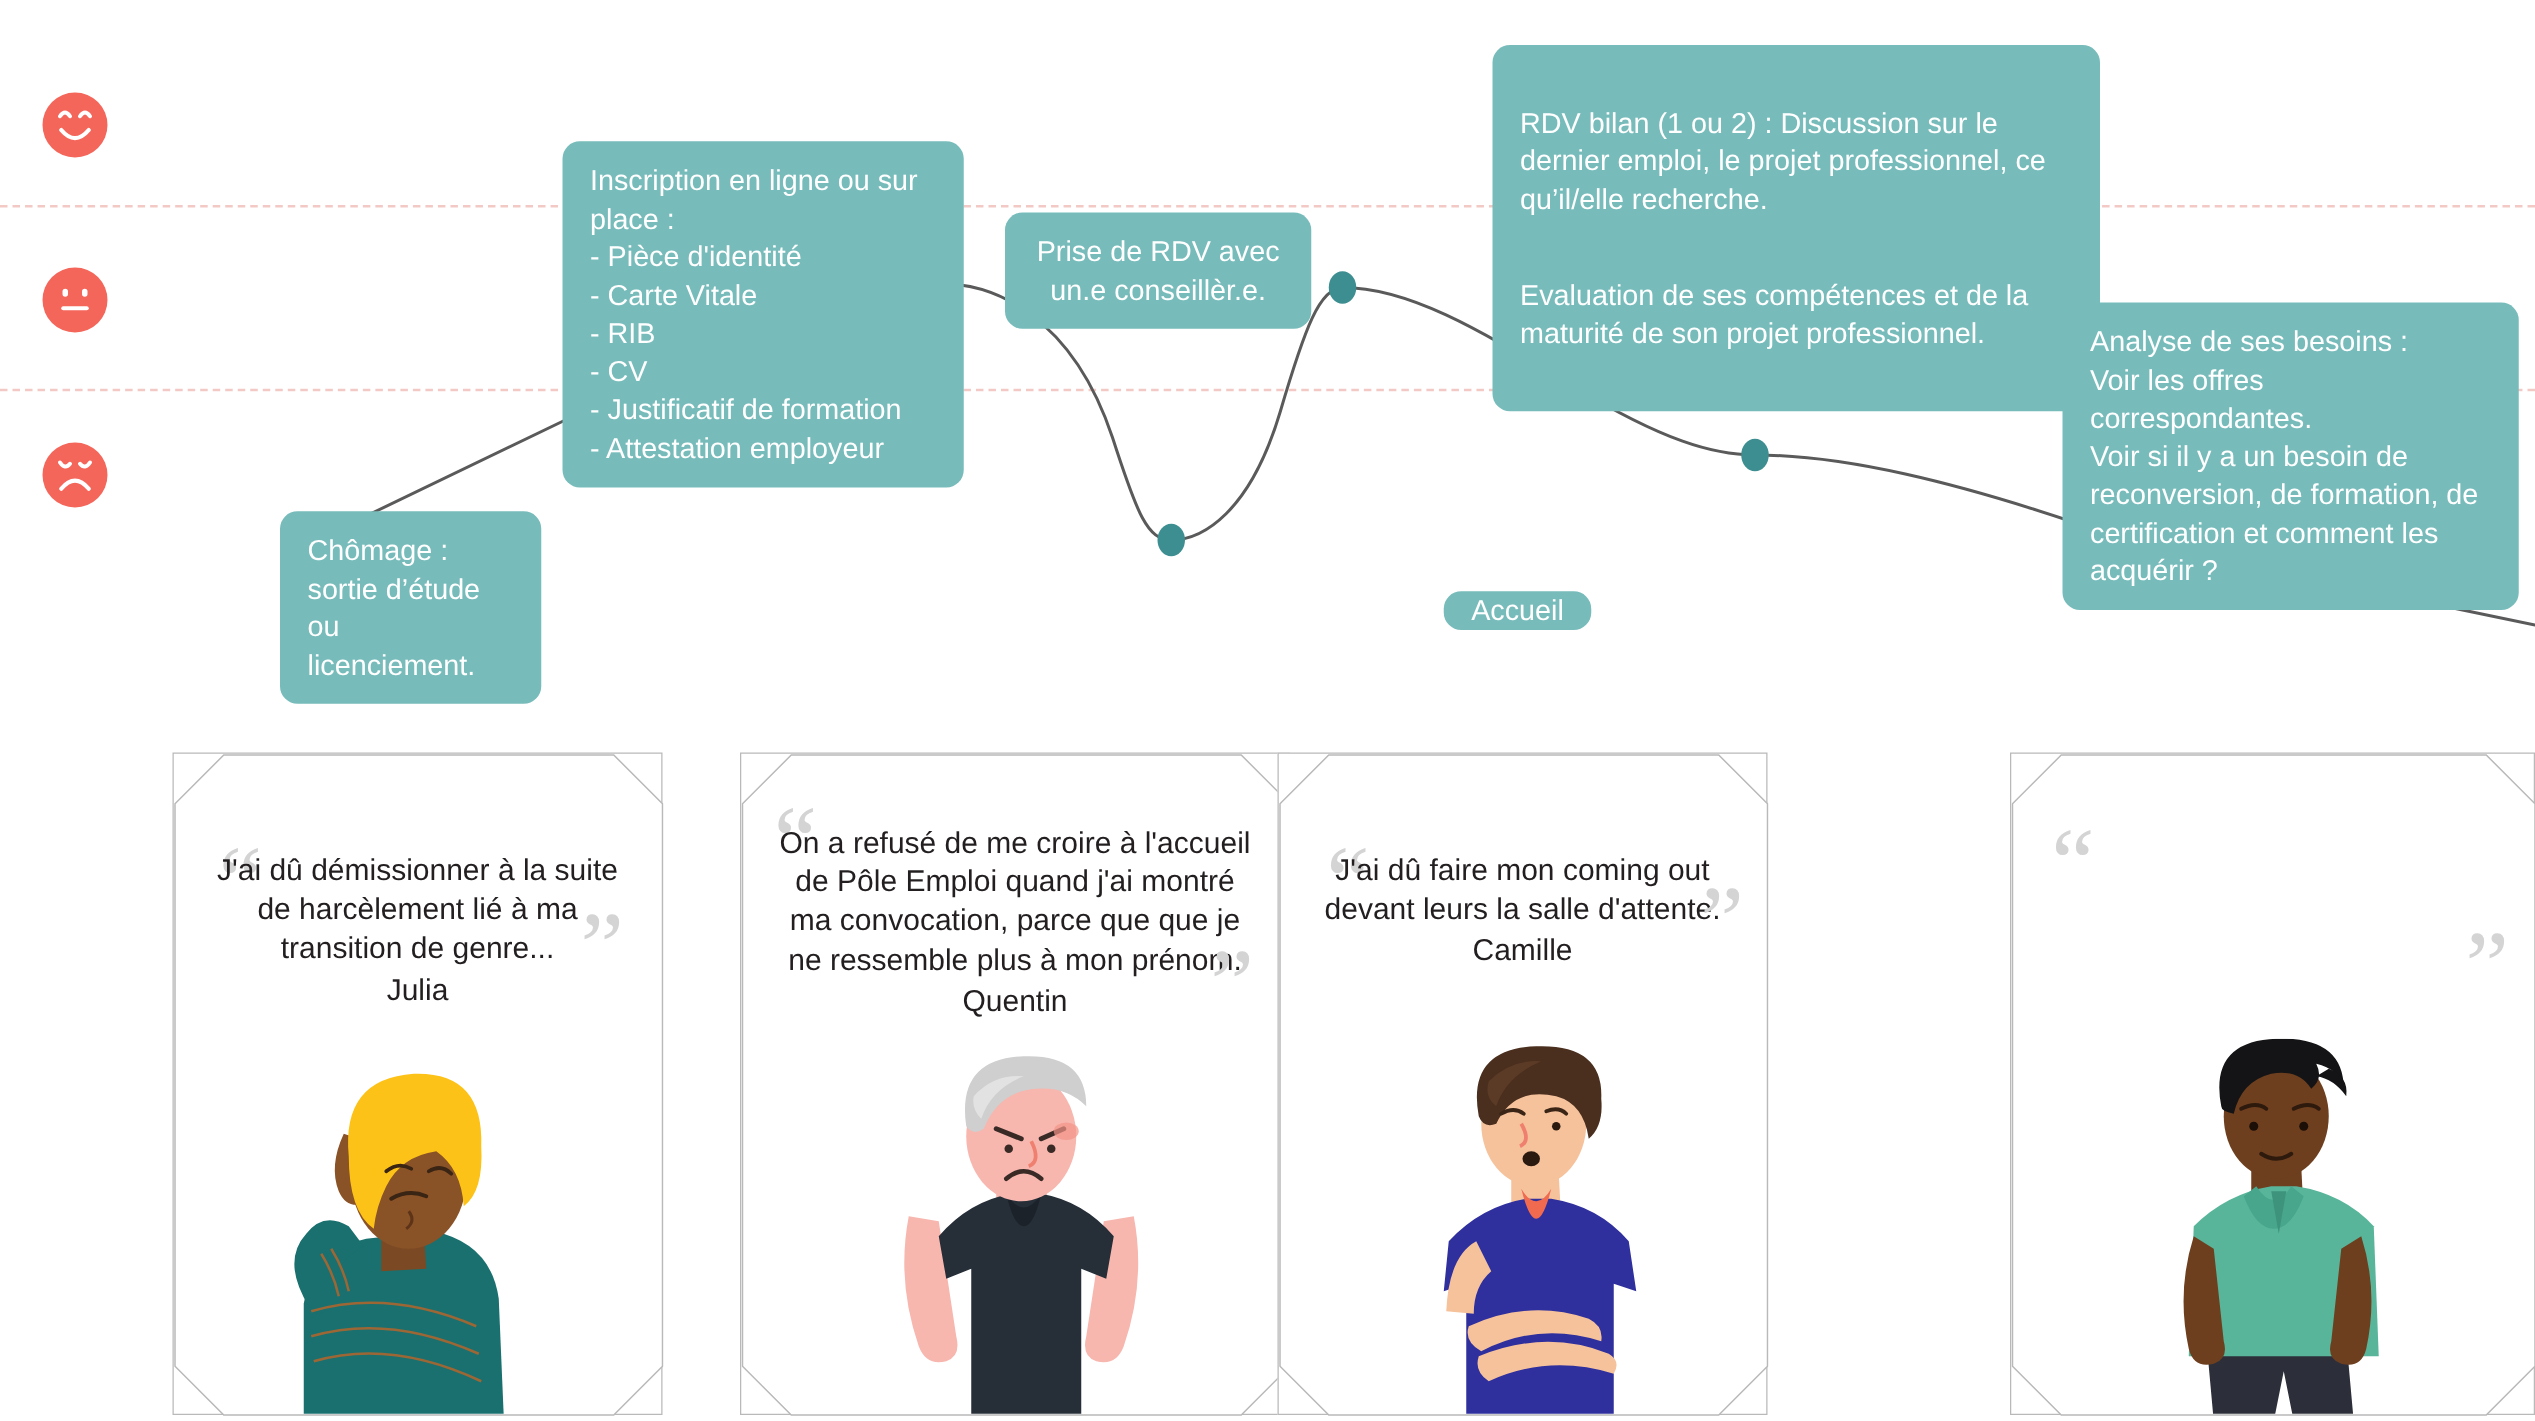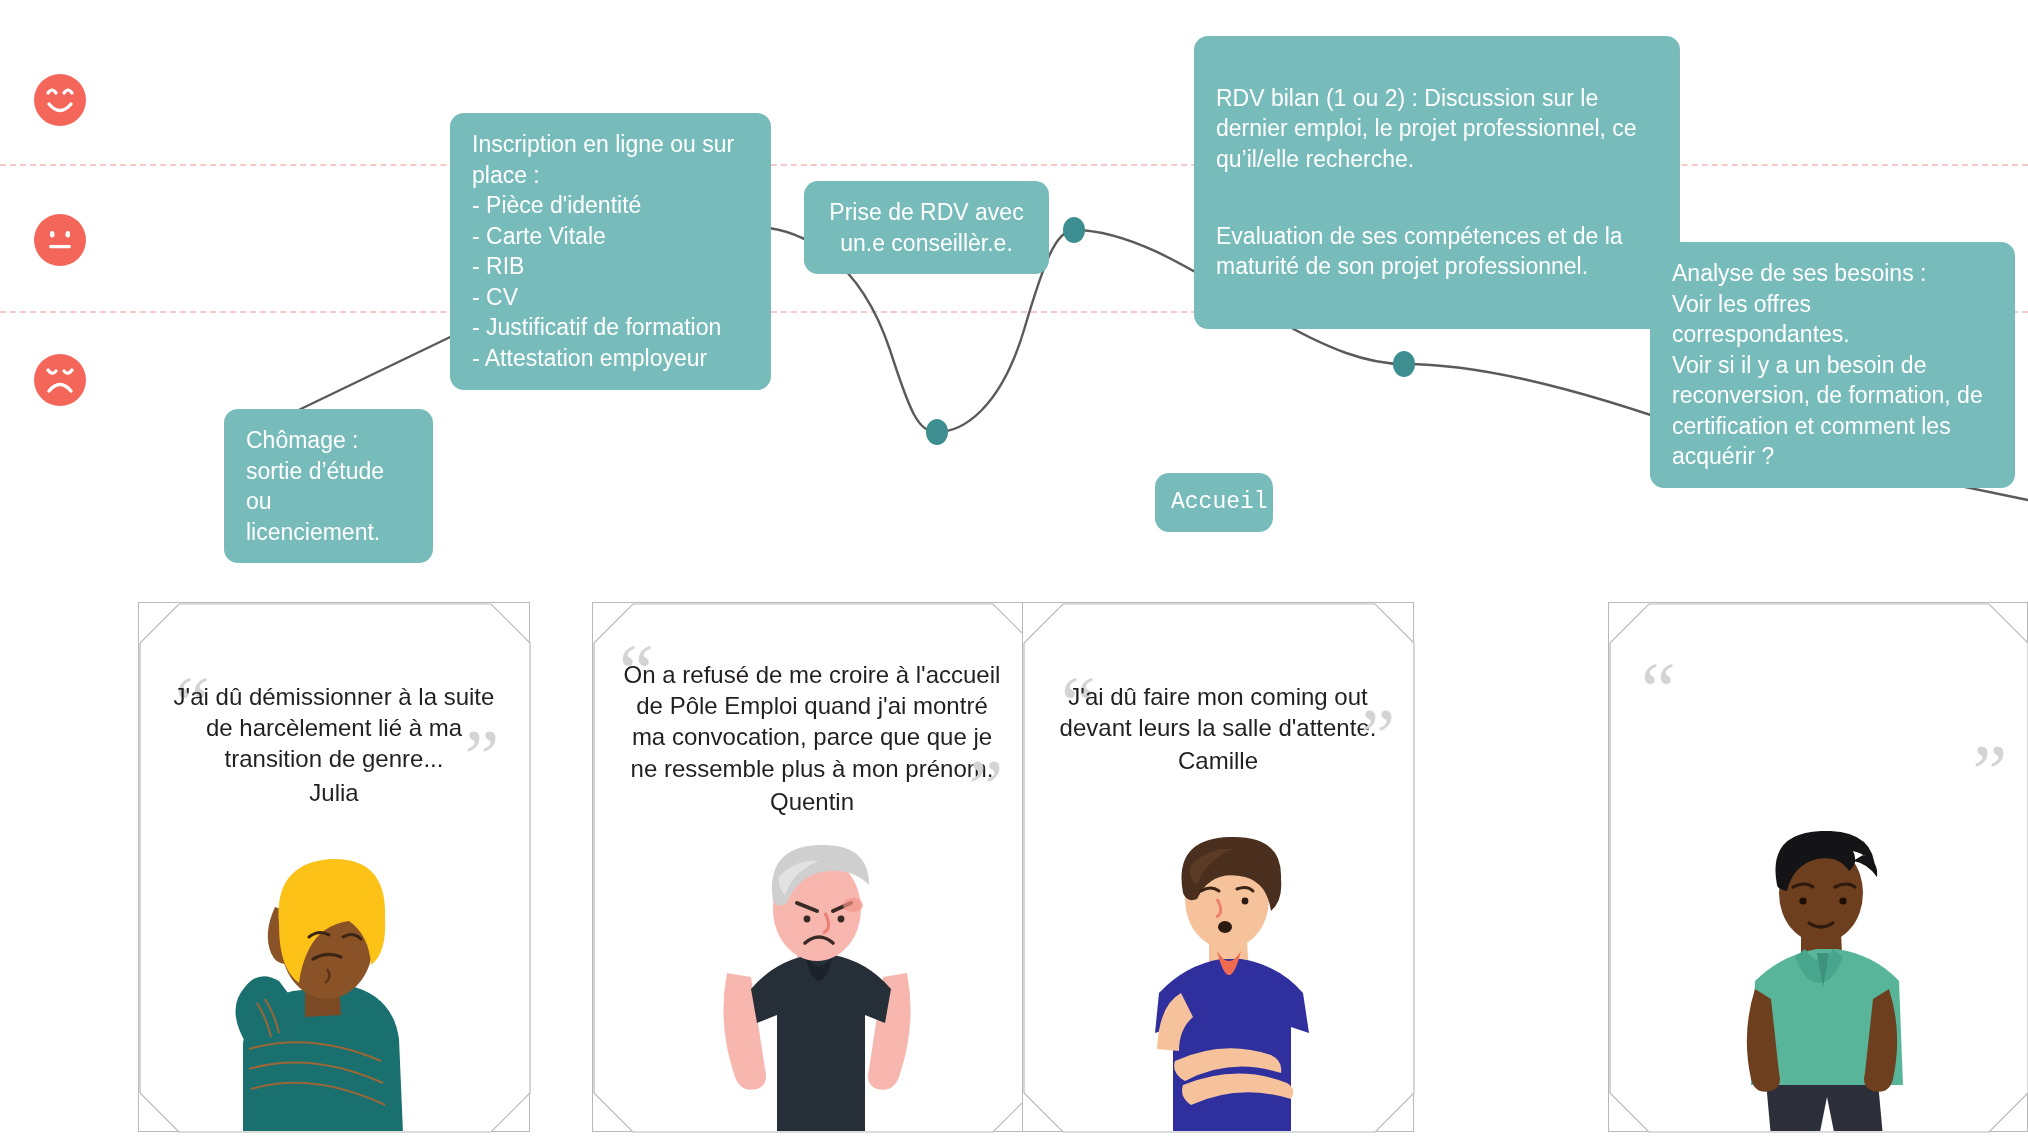--- a/index.html
+++ b/index.html
@@ -152,28 +152,28 @@
   <div class="callout" style="left:450px; top:113px; width:321px;">Inscription en ligne ou sur place :
 - Pièce d'identité
 - Carte Vitale
 - RIB
 - CV
 - Justificatif de formation
 - Attestation employeur</div>
 
   <div class="callout" style="left:224px; top:409px; width:209px;">Chômage : sortie d’étude ou licenciement.</div>
 
-  <div class="callout center" style="left:804px; top:170px; width:245px;margin-top:11px;">Prise de RDV avec un.e conseillèr.e.</div>
+  <div class="callout center" style="left:804px; top:170px; width:245px;">Prise de RDV avec un.e conseillèr.e.</div>
 
   <div class="callout" style="left:1184px; top:36px; width:486px;margin-left:10px;">
     <p>RDV bilan (1 ou 2) : Discussion sur le dernier emploi, le projet professionnel, ce qu’il/elle recherche.</p>
     <p>Evaluation de ses compétences et de la maturité de son projet professionnel.</p>
   </div>
 
-  <div class="callout center" style="left:1155px; top:473px; width:118px; padding:14px 16px;font-family:Liberation Mono, monospace;">Accueil</div>
+  <div class="callout center" style="left:1155px; top:473px; width:118px; padding:0 16px;">Accueil</div>
 
   <div class="callout" style="left:1650px; top:242px; width:365px;">Analyse de ses besoins :
 Voir les offres correspondantes.
 Voir si il y a un besoin de reconversion, de formation, de certification et comment les acquérir ?</div>
 
   <div class="testimonial" style="left:138px; top:602px; width:392px; height:530px;">
     <svg style="position:absolute;left:0;top:0" width="392" height="530">
       <path d="M40,1 L352,1 L391,40 L391,490 L352,529 L40,529 L1,490 L1,40 Z" fill="#ffffff" stroke="#b9b9b9" stroke-width="1.2"></path>
     </svg>
     <div class="t-inner">

